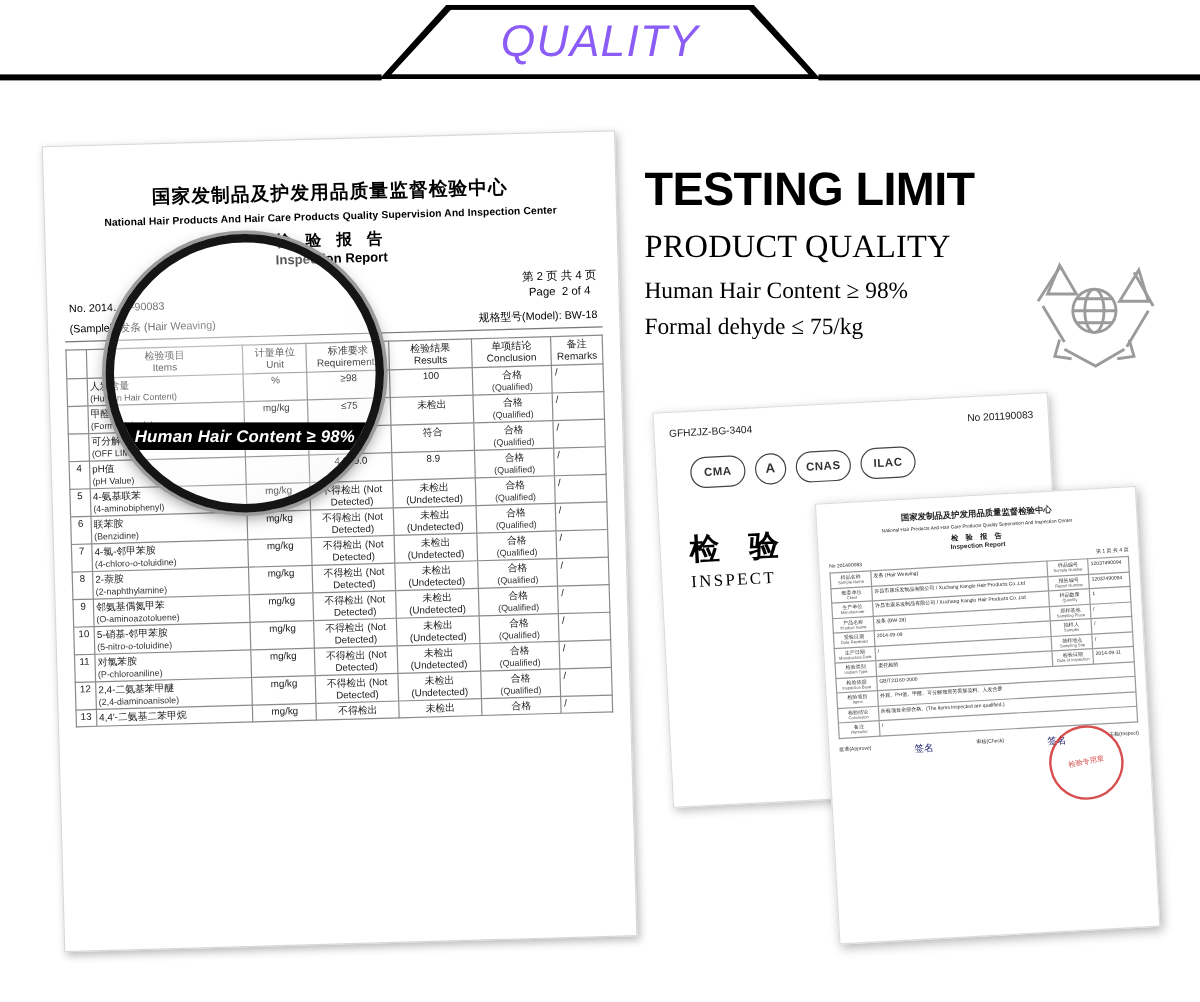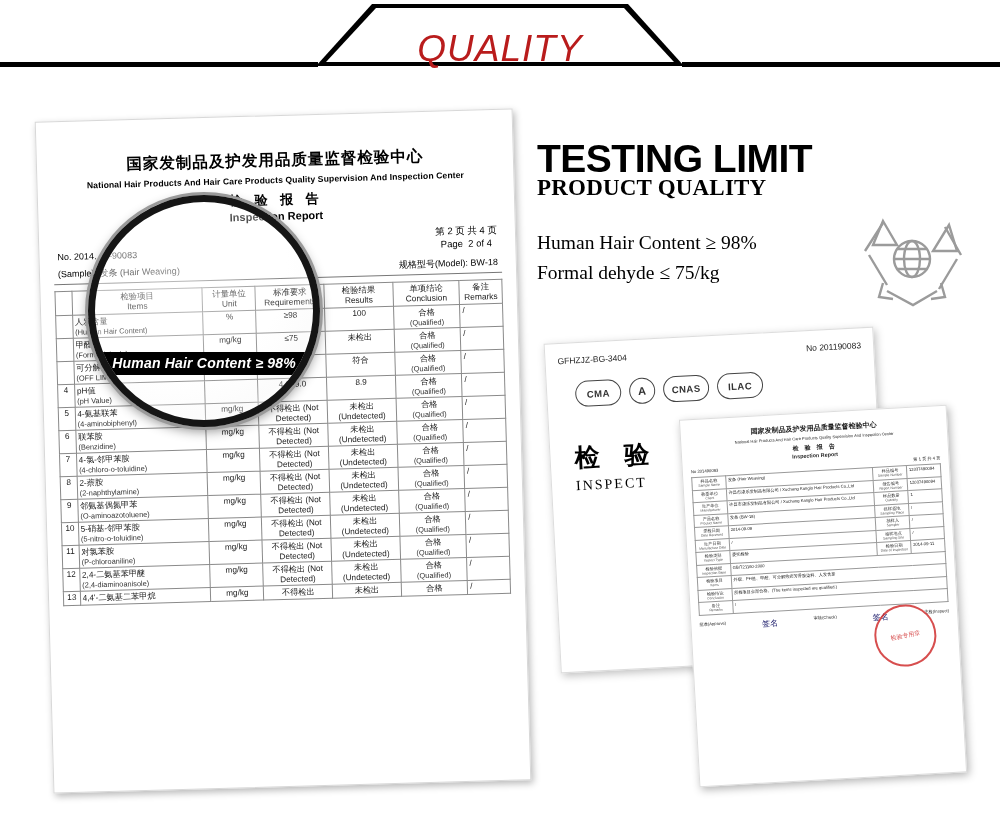--- a/index.html
+++ b/index.html
@@ -26,27 +26,27 @@
     position: absolute; left: 316px; top: 4px; width: 368px; height: 62px;
     background: #000;
     clip-path: polygon(56px 0, 312px 0, 368px 62px, 0 62px);
   }
   .banner-tab-inner {
     position: absolute; left: 322px; top: 8px; width: 356px; height: 58px;
     background: #fff;
     clip-path: polygon(54px 0, 302px 0, 352px 54px, 4px 54px);
   }
   .banner-title {
-    position: absolute; left: 316px; top: 28px; width: 368px;
+    position: absolute; left: 316px; top: 14px; width: 368px;
     text-align: center;
     font-family: "Liberation Sans", sans-serif;
     font-size: 37px;
     font-style: italic;
     letter-spacing: 1px;
-    color: #b91c1c;
+    color: #8b5cf6;
   }
 
   
   .doc-left {
     position: absolute;
     left: 44px; top: 115px;
     width: 478px; height: 672px;
     background: #fff;
     border: 1px solid #d8d8d8;
     box-shadow: 2px 3px 7px rgba(0,0,0,0.28);
@@ -125,25 +125,24 @@
     white-space: nowrap;
   }
 
   
   .right-title {
     position: absolute; left: 537px; top: 137px;
     font-size: 39px; font-weight: bold; letter-spacing: -0.5px;
     font-family: "Liberation Sans", sans-serif;
   }
   .right-sub {
-    position: absolute; left: 537px; top: 175px;
-    font-size: 23px;
+    position: absolute; left: 537px; top: 190px;
+    font-size: 27px;
     font-family: "Liberation Serif", serif;
     letter-spacing: .2px;
-    font-weight: bold;
   }
   .right-specs {
     position: absolute; left: 537px; top: 228px;
     font-family: "Liberation Serif", serif;
     font-size: 19.5px; line-height: 1.52;
   }
 
   
   .eco-icon { position: absolute; left: 853px; top: 205px; width: 118px; height: 108px; }
 

